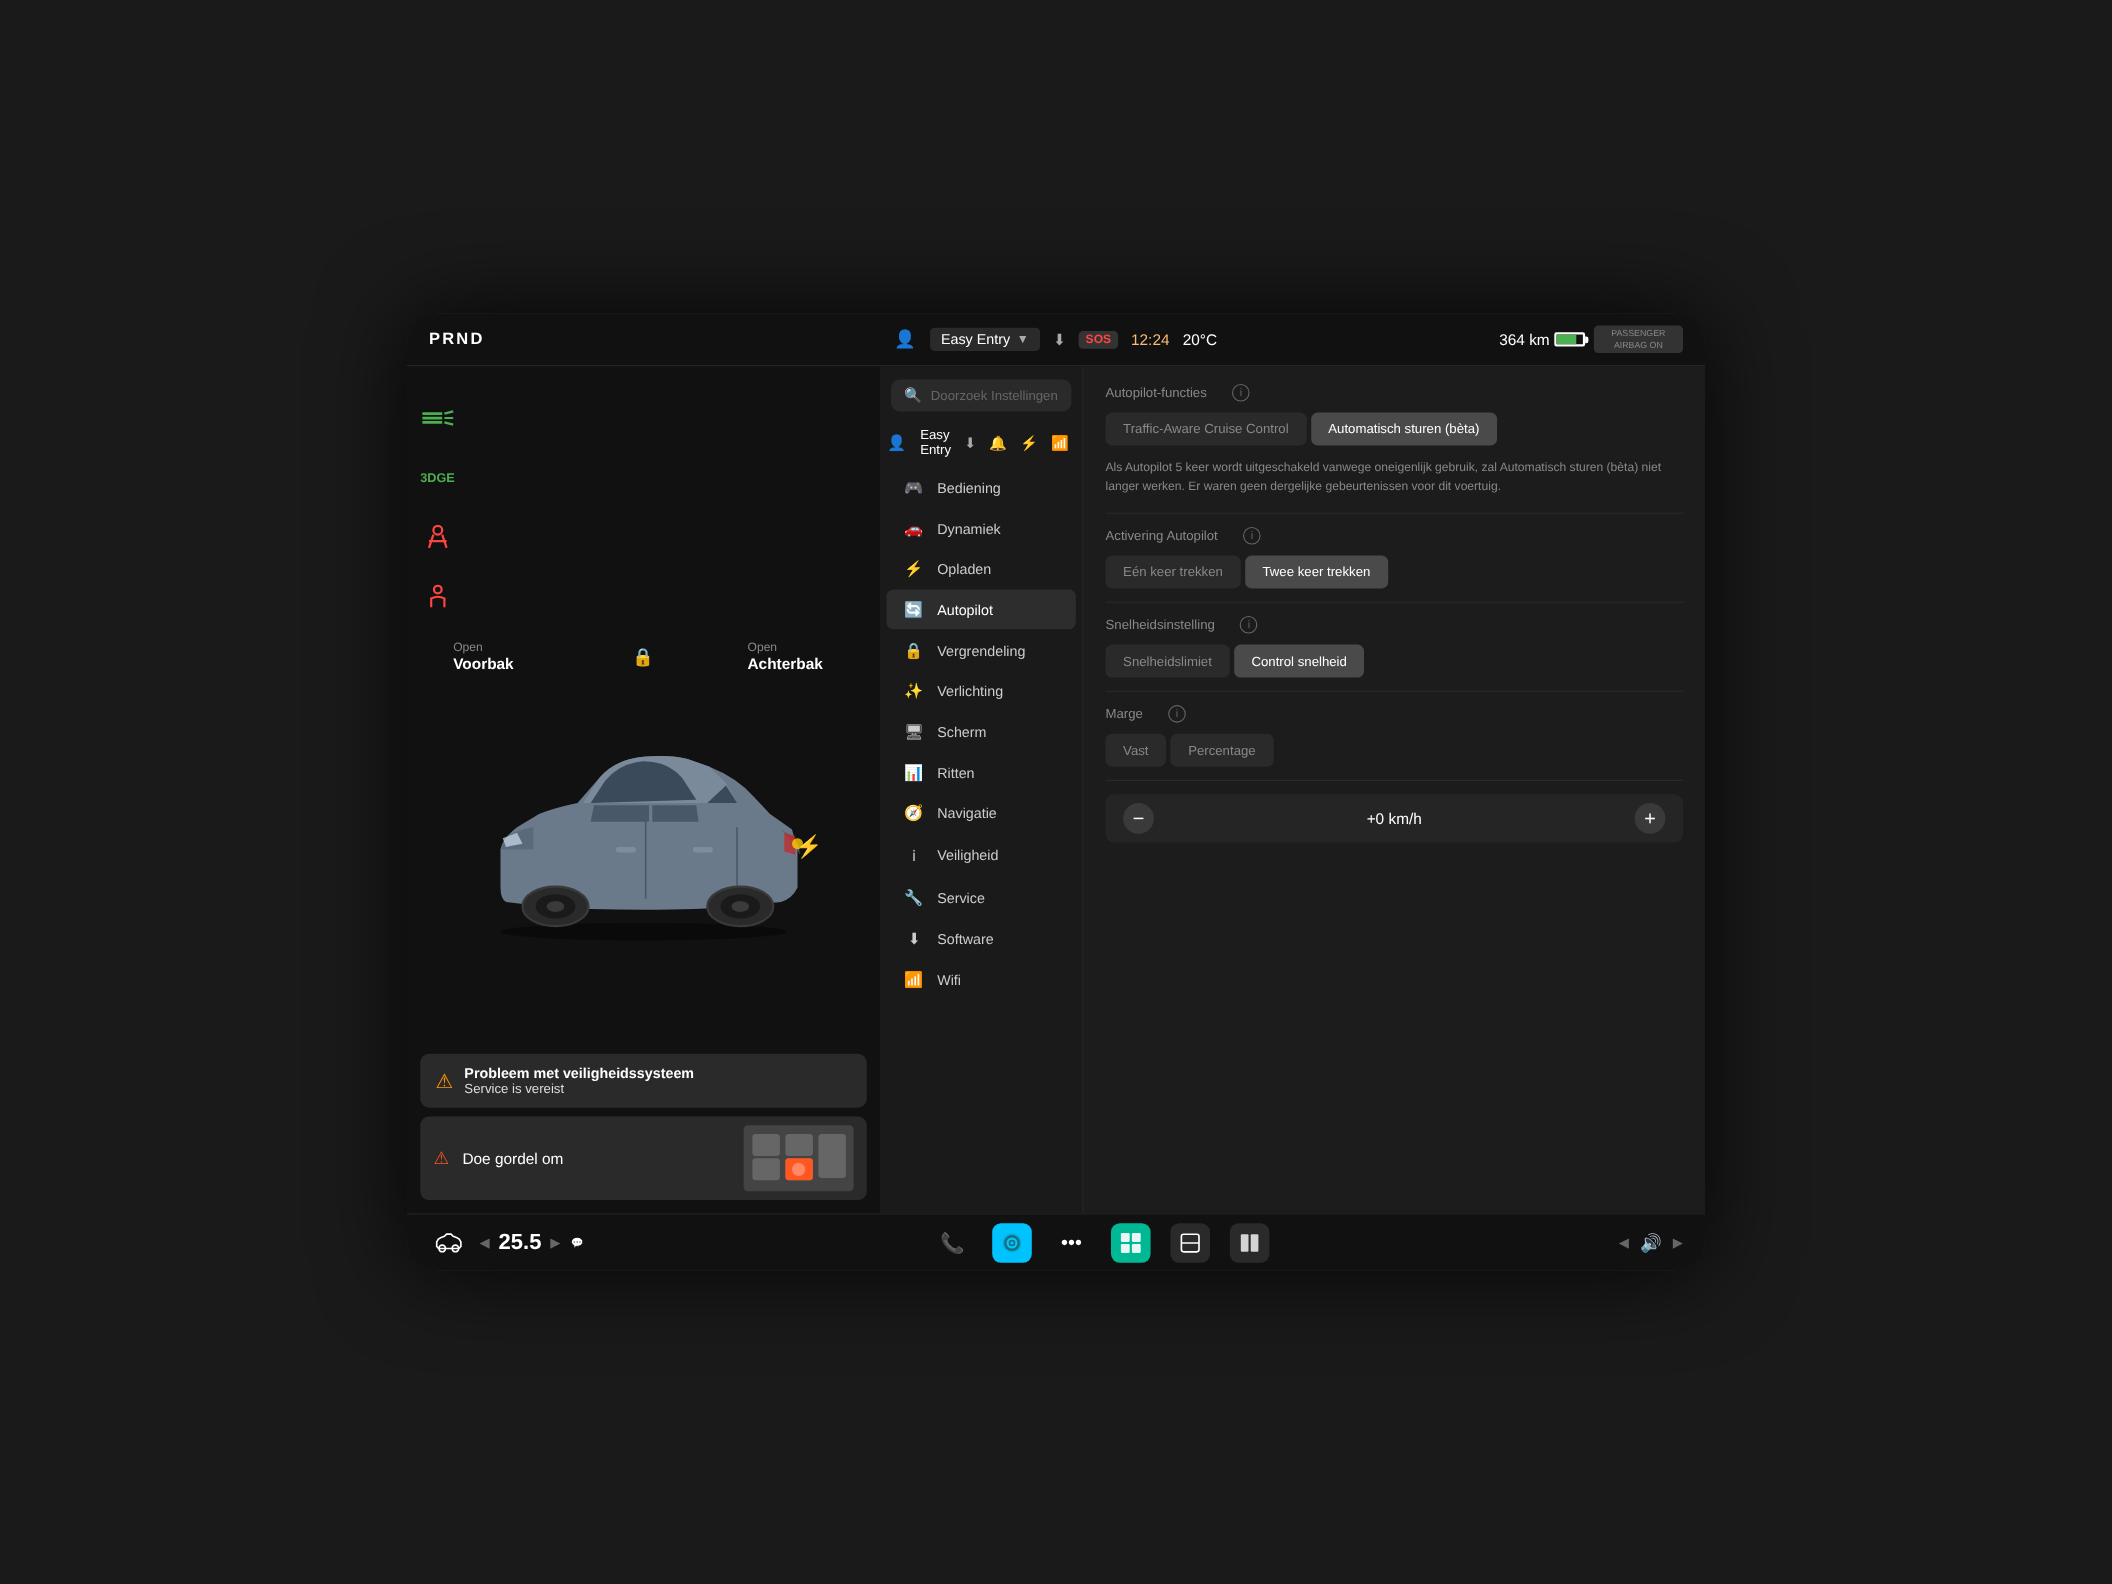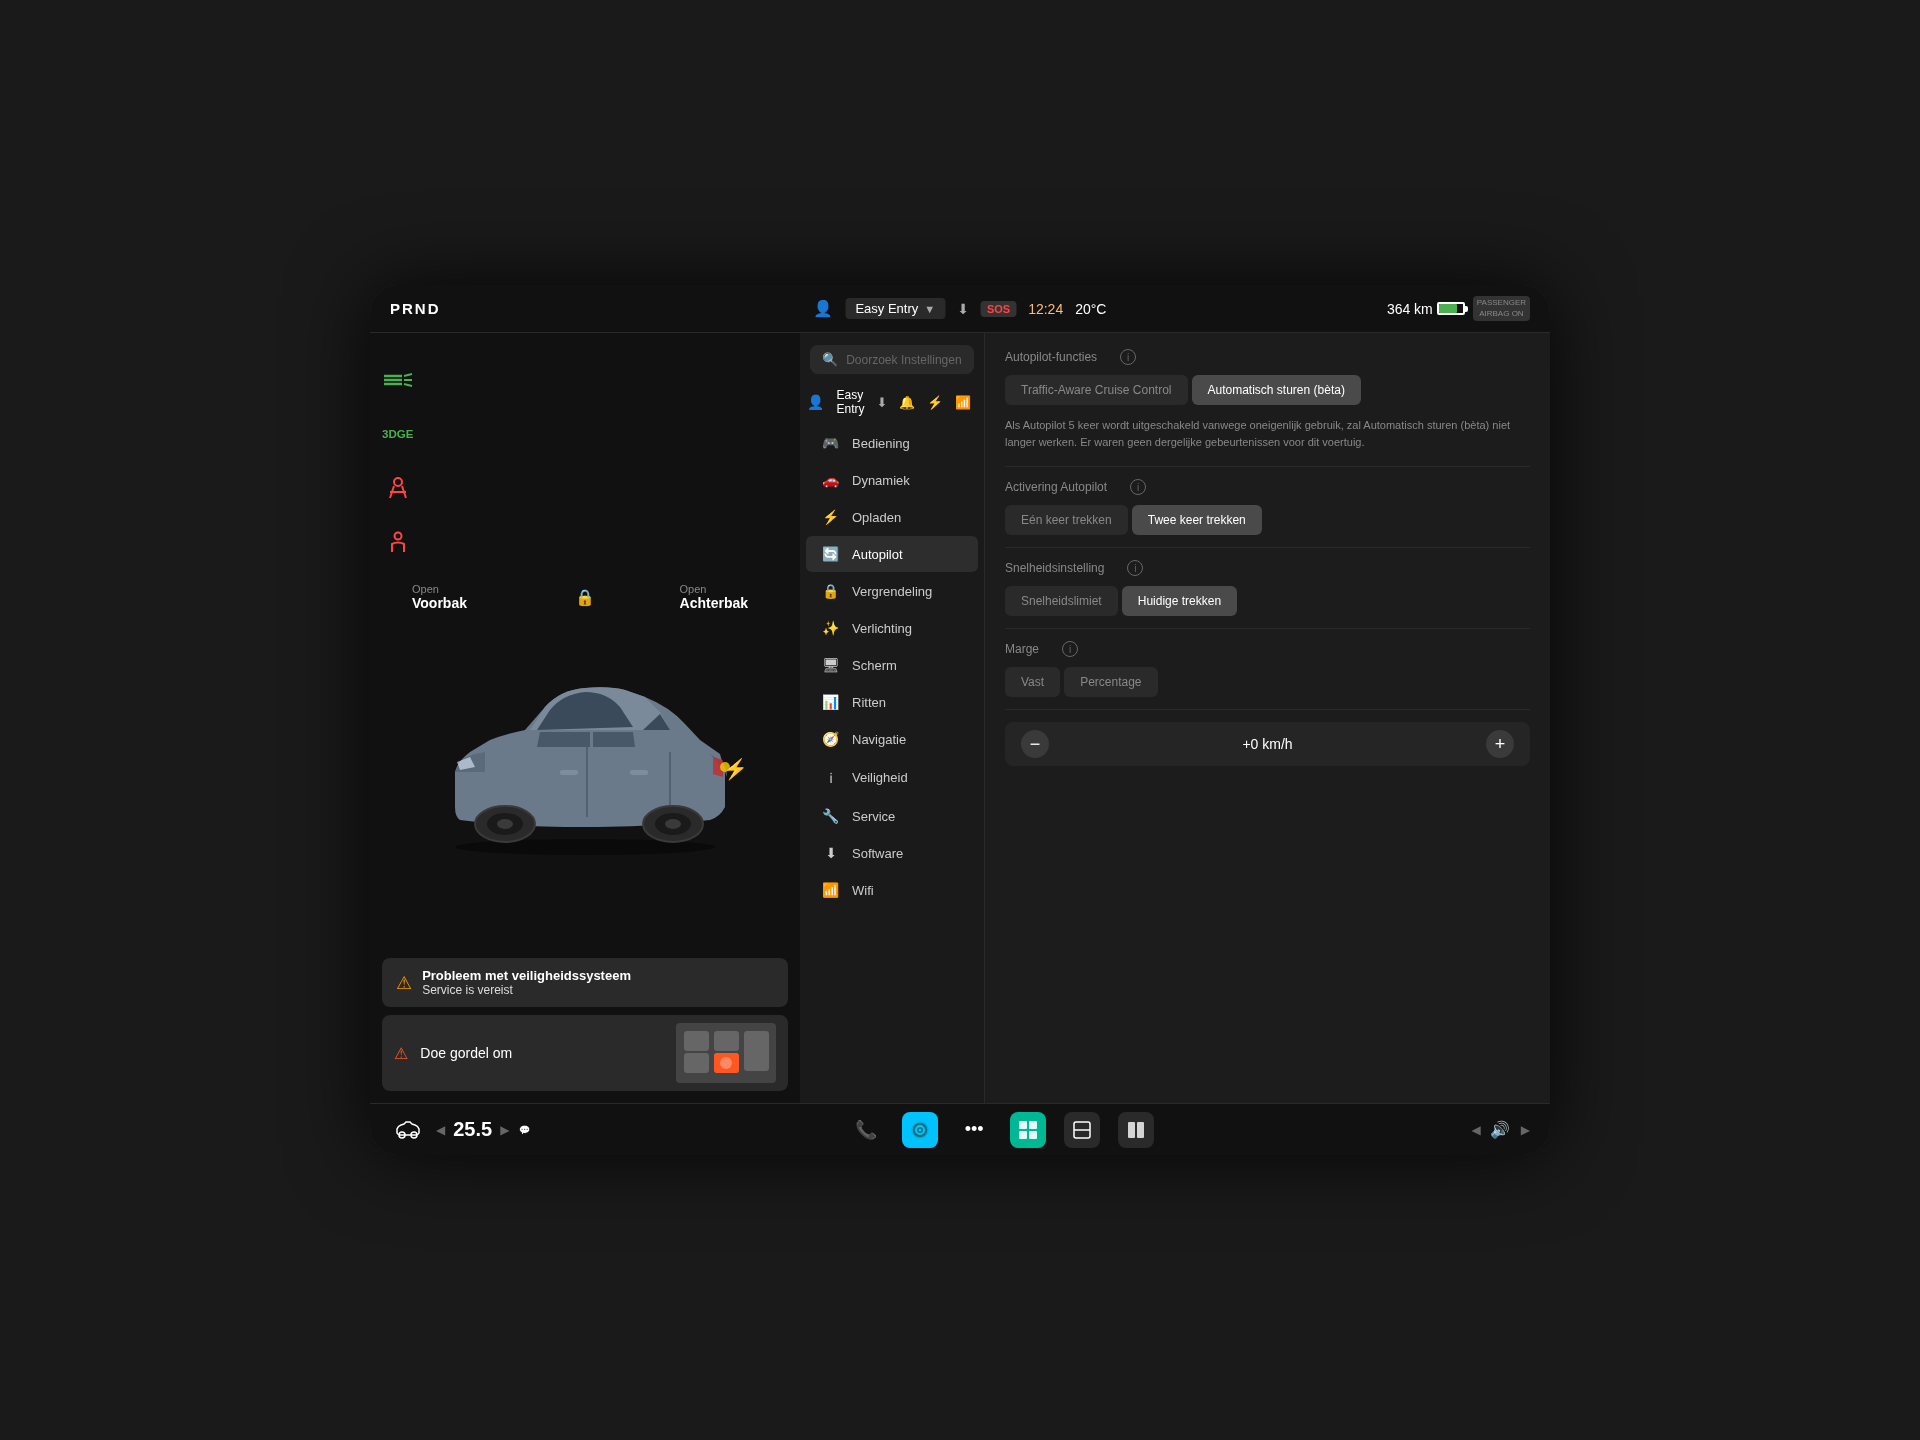--- a/index.html
+++ b/index.html
@@ -106,21 +106,21 @@
     }
     .battery-fill {
       height: 100%;
       width: 75%;
       background: #4caf50;
       border-radius: 1px;
     }
     .passenger-airbag {
       background: #333;
       border-radius: 4px;
-      padding: 2px 4px;
+      padding: 2px 16px;
       font-size: 10px;
       color: #888;
       text-align: center;
       line-height: 1.3;
     }
 
     
     .main-content {
       display: flex;
       height: calc(100% - 48px - 52px);
@@ -766,21 +766,21 @@
 
         <div class="divider"></div>
 
         <div class="settings-section-title">
           <span>Snelheidsinstelling</span>
           <div class="info-icon">i</div>
         </div>
 
         <div class="button-group">
           <button class="btn-option inactive">Snelheidslimiet</button>
-          <button class="btn-option active">Huidige trekken</button>
+          <button class="btn-option active">Control snelheid</button>
         </div>
 
         <div class="divider"></div>
 
         <div class="settings-section-title">
           <span>Marge</span>
           <div class="info-icon">i</div>
         </div>
 
         <div class="button-group marge-buttons">

